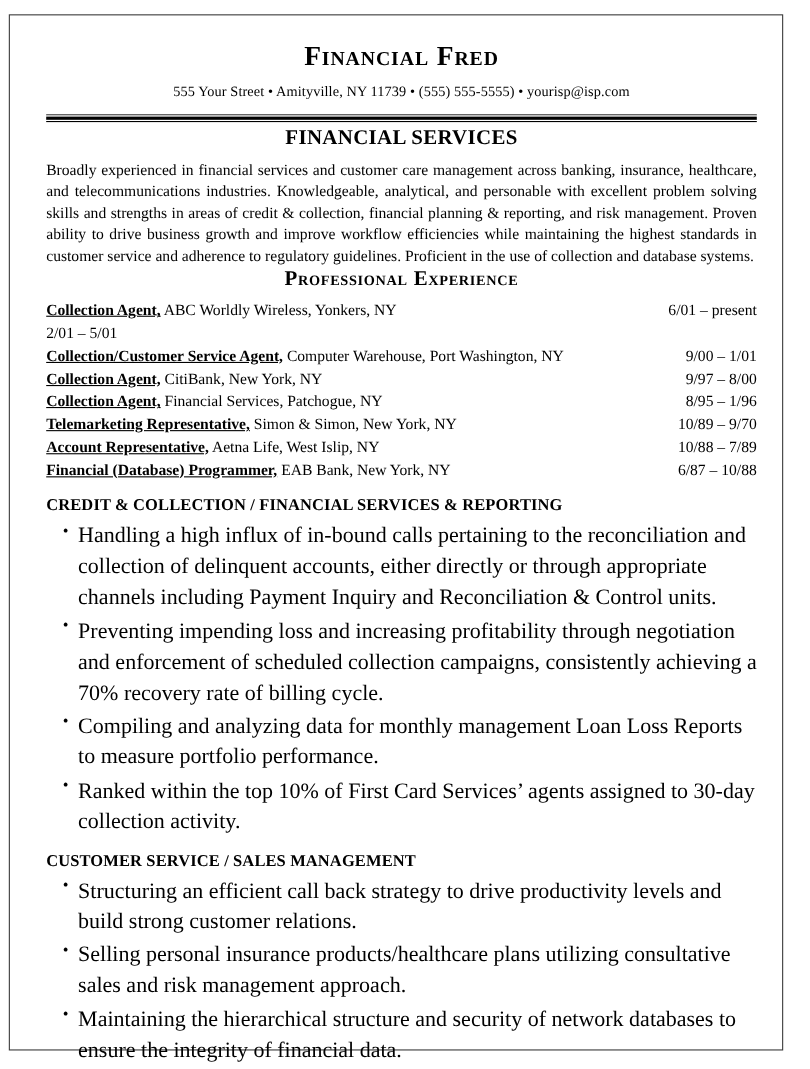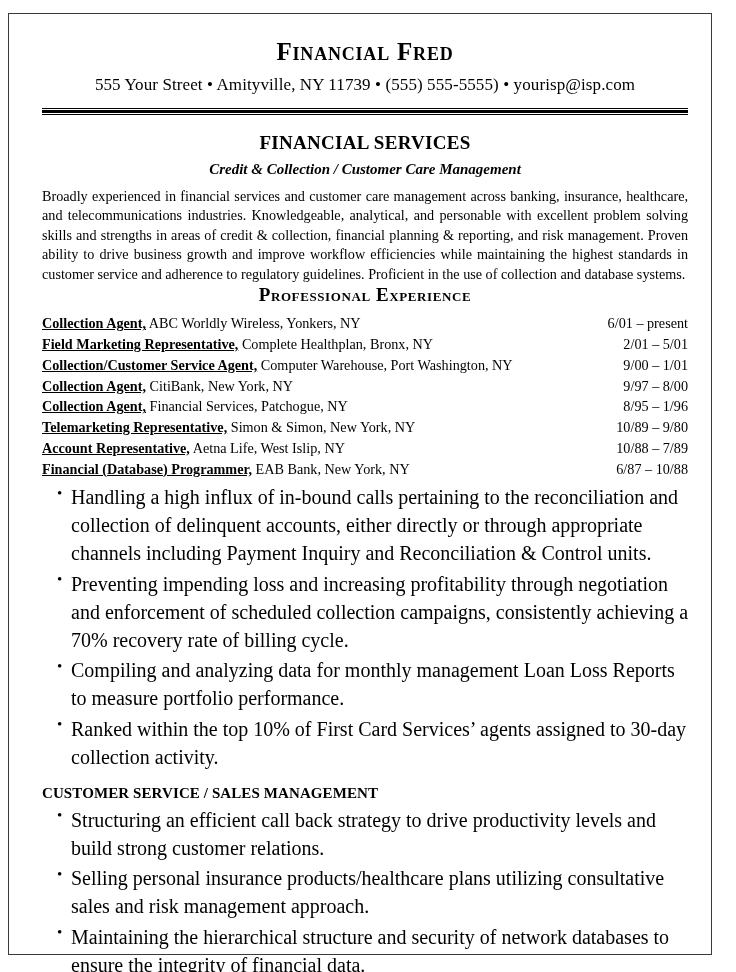--- a/index.html
+++ b/index.html
@@ -39,40 +39,40 @@
     text-align: center;
     font-size: 25px;
     font-weight: bold;
     font-variant: small-caps;
     letter-spacing: 0.8px;
     margin-top: 24px;
     line-height: 1.1;
   }
   .contact {
     text-align: center;
-    font-size: 17px;
+    font-size: 13px;
     margin-top: 9px;
     letter-spacing: 0.1px;
   }
 
   .rule {
     margin-top: 13px;
     width: 100%;
     height: 7px;
   }
   .rule .l-thin   { height: 1px; background: #000; }
   .rule .l-gap    { height: 1px; background: #ffffff; }
   .rule .l-thick  { height: 3px; background: #000; }
 
   
   .title-main {
     text-align: center;
     font-size: 19px;
     font-weight: bold;
-    margin-top: 17px;
+    margin-top: 4px;
     letter-spacing: 0.3px;
   }
   .title-sub {
     text-align: center;
     font-size: 15px;
     font-weight: bold;
     font-style: italic;
     margin-top: 7px;
   }
   .summary {
@@ -148,59 +148,58 @@
 
     <div class="rule">
       <div class="l-thin"></div>
       <div class="l-gap"></div>
       <div class="l-thick"></div>
       <div class="l-gap"></div>
       <div class="l-thin"></div>
     </div>
 
     <div class="title-main">FINANCIAL SERVICES</div>
-    <div class="title-sub">Credit &amp; Collection / Customer Care Management</div>
     <div class="summary">Broadly experienced in financial services and customer care management across banking, insurance, healthcare, and telecommunications industries. Knowledgeable, analytical, and personable with excellent problem solving skills and strengths in areas of credit &amp; collection, financial planning &amp; reporting, and risk management. Proven ability to drive business growth and improve workflow efficiencies while maintaining the highest standards in customer service and adherence to regulatory guidelines. Proficient in the use of collection and database systems.</div>
 
     <div class="sec-center">Professional Experience</div>
     <div class="exp">
         <div class="exp-row">
           <div class="exp-left"><span class="role">Collection Agent,</span><span> ABC Worldly Wireless, Yonkers, NY</span></div>
           <div class="exp-date">6/01 – present</div>
         </div>
         <div class="exp-row">
-          <div class="exp-left"><span class="role">Field Marketing Representative,</span><span> Complete Healthplan, Bronx, NY</span></div>
           <div class="exp-date">2/01 – 5/01</div>
         </div>
         <div class="exp-row">
           <div class="exp-left"><span class="role">Collection/Customer Service Agent,</span><span> Computer Warehouse, Port Washington, NY</span></div>
           <div class="exp-date">9/00 – 1/01</div>
         </div>
         <div class="exp-row">
           <div class="exp-left"><span class="role">Collection Agent,</span><span> CitiBank, New York, NY</span></div>
           <div class="exp-date">9/97 – 8/00</div>
         </div>
         <div class="exp-row">
           <div class="exp-left"><span class="role">Collection Agent,</span><span> Financial Services, Patchogue, NY</span></div>
           <div class="exp-date">8/95 – 1/96</div>
         </div>
         <div class="exp-row">
           <div class="exp-left"><span class="role">Telemarketing Representative,</span><span> Simon &amp; Simon, New York, NY</span></div>
-          <div class="exp-date">10/89 – 9/80</div>
+          <div class="exp-date">10/89 – 9/70</div>
         </div>
         <div class="exp-row">
           <div class="exp-left"><span class="role">Account Representative,</span><span> Aetna Life, West Islip, NY</span></div>
           <div class="exp-date">10/88 – 7/89</div>
         </div>
         <div class="exp-row">
           <div class="exp-left"><span class="role">Financial (Database) Programmer,</span><span> EAB Bank, New York, NY</span></div>
           <div class="exp-date">6/87 – 10/88</div>
         </div>
       </div>
 
+    <div class="sec-left">CREDIT &amp; COLLECTION / FINANCIAL SERVICES &amp; REPORTING</div>
     <ul class="bullets">
         <li>Handling a high influx of in-bound calls pertaining to the reconciliation and collection of delinquent accounts, either directly or through appropriate channels including Payment Inquiry and Reconciliation &amp; Control units.</li>
         <li>Preventing impending loss and increasing profitability through negotiation and enforcement of scheduled collection campaigns, consistently achieving a 70% recovery rate of billing cycle.</li>
         <li>Compiling and analyzing data for monthly management Loan Loss Reports to measure portfolio performance.</li>
         <li>Ranked within the top 10% of First Card Services’ agents assigned to 30-day collection activity.</li>
       </ul>
 
     <div class="sec-left">CUSTOMER SERVICE / SALES MANAGEMENT</div>
     <ul class="bullets">
         <li>Structuring an efficient call back strategy to drive productivity levels and build strong customer relations.</li>

